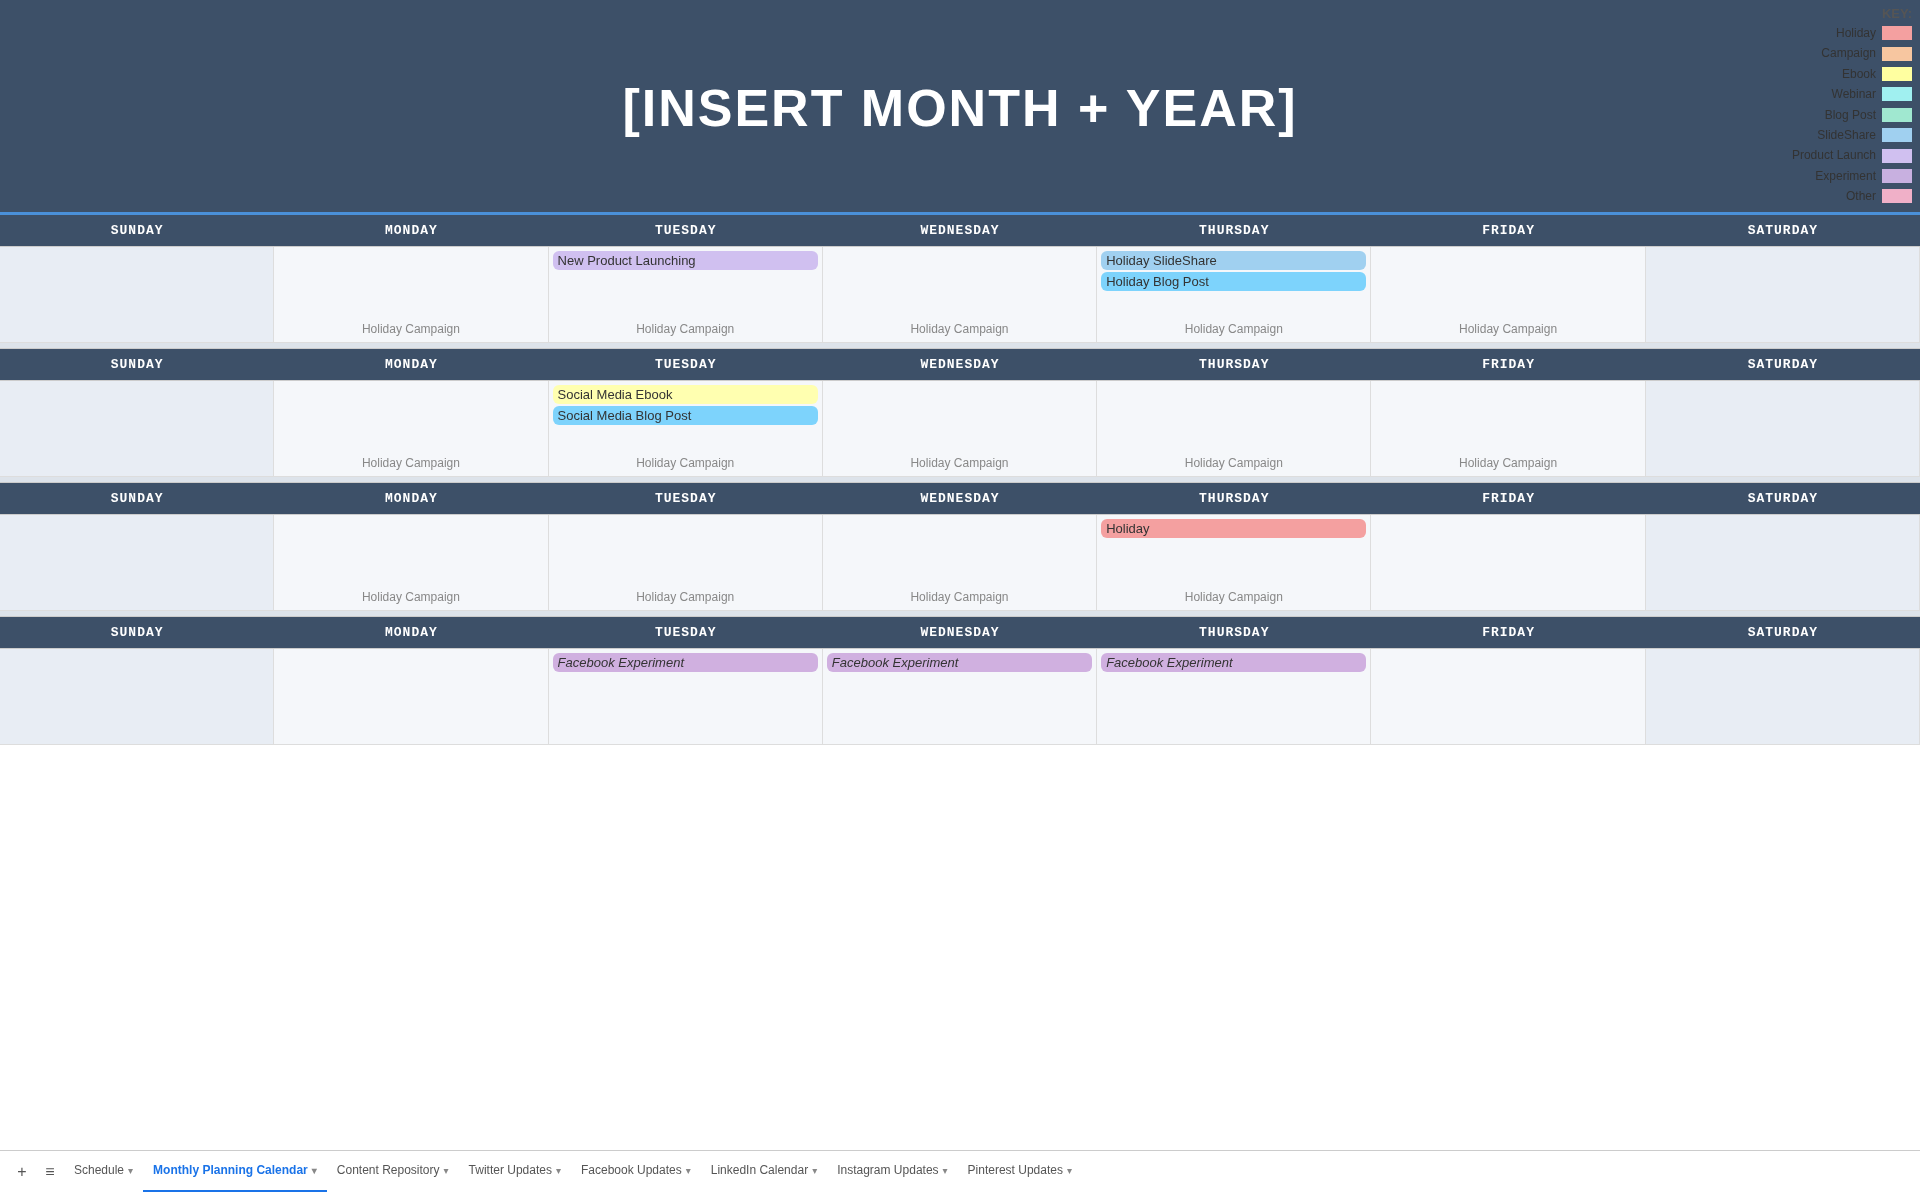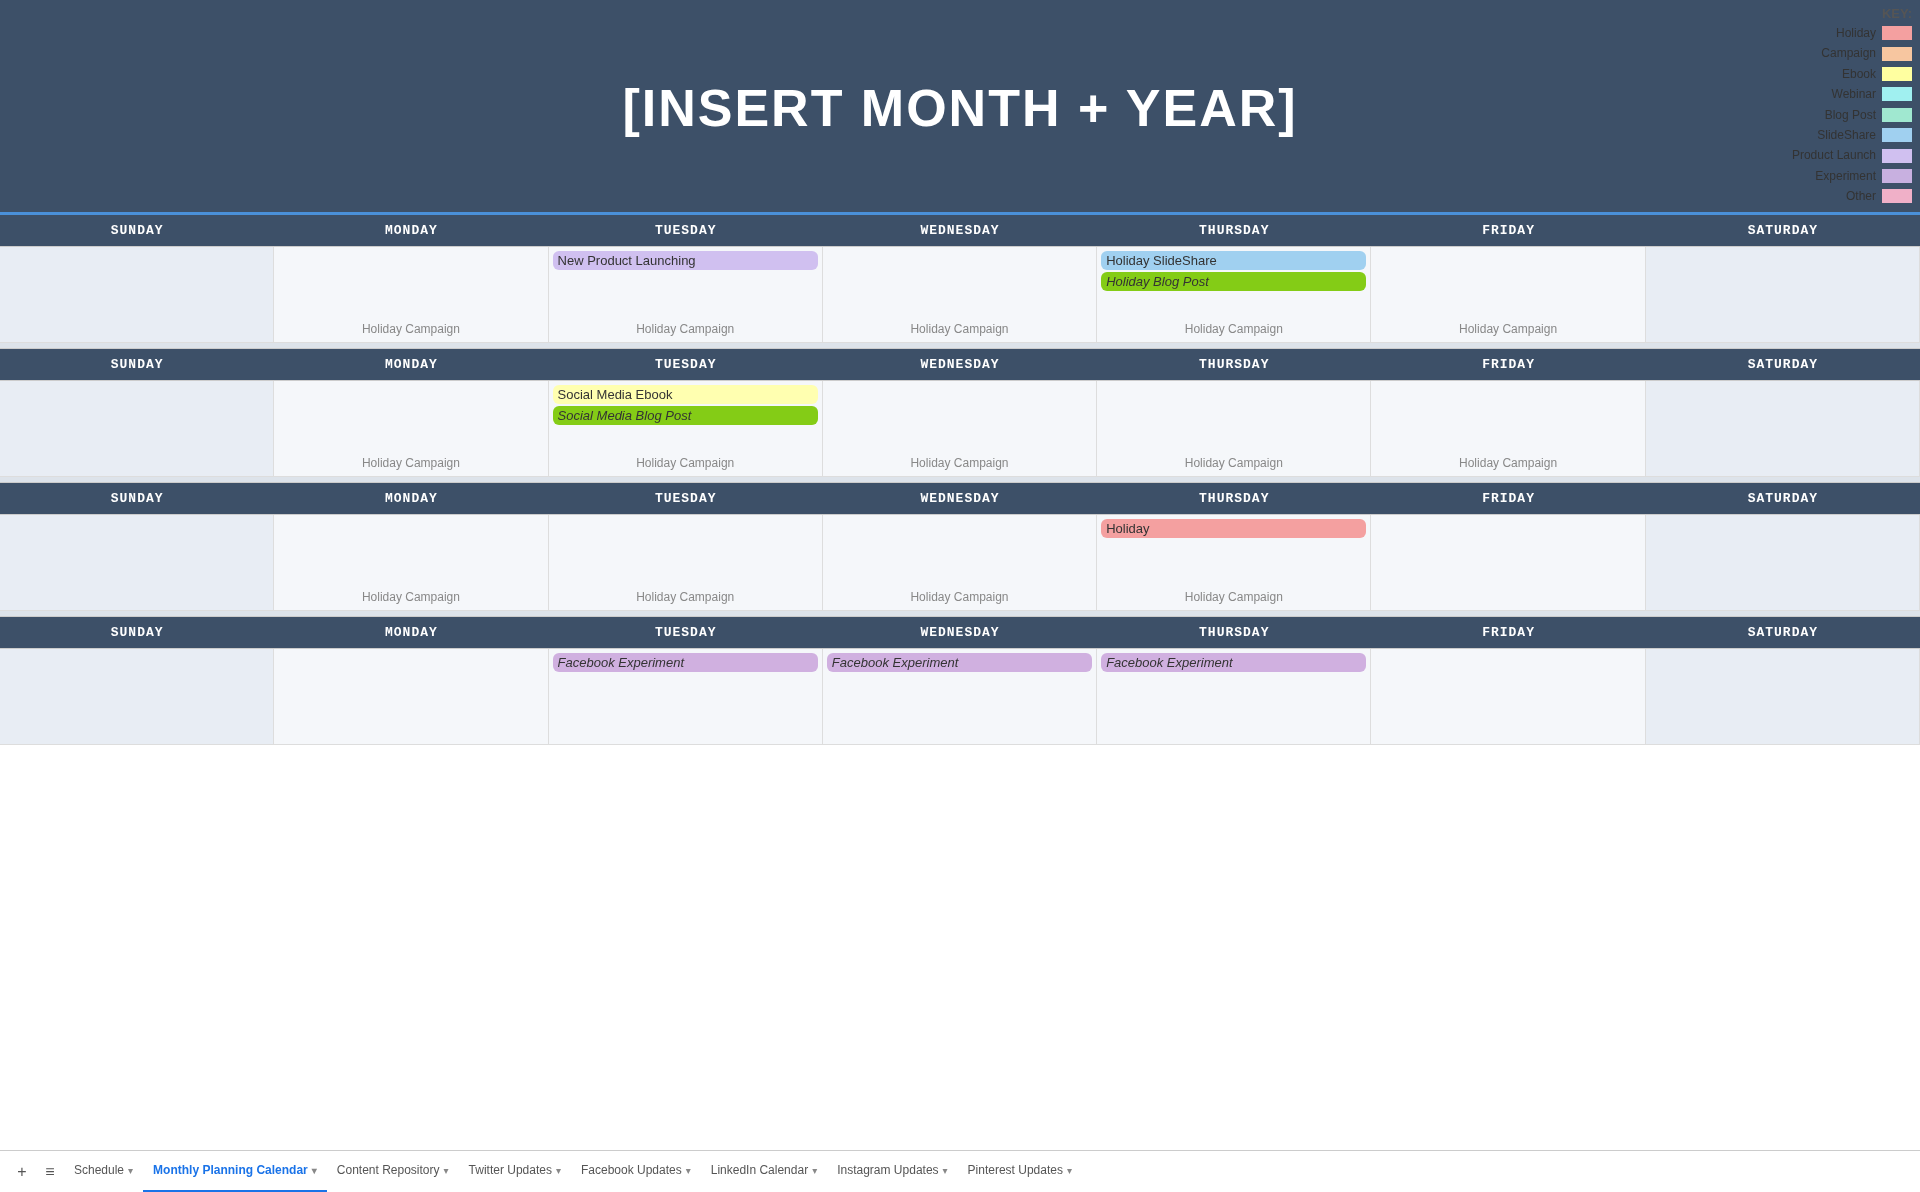--- a/index.html
+++ b/index.html
@@ -102,21 +102,21 @@
     .event-tag {
       display: block;
       padding: 2px 5px;
       margin-bottom: 2px;
       font-size: 13px;
       border-radius: 6px;
       color: #333;
     }
     .tag-holiday { background: #f4a0a0; }
     .tag-ebook { background: #ffffb0; }
-    .tag-blog { background: #84cc16; font-style: italic; }
+    .tag-blog { background: #7dd3fc; }
     .tag-slideshare { background: #a0d0f0; }
     .tag-product { background: #d0c0f0; }
     .tag-experiment { background: #d0b0e0; font-style: italic; }
 
     
     .tab-bar {
       position: fixed;
       bottom: 0;
       left: 0;
       right: 0;

